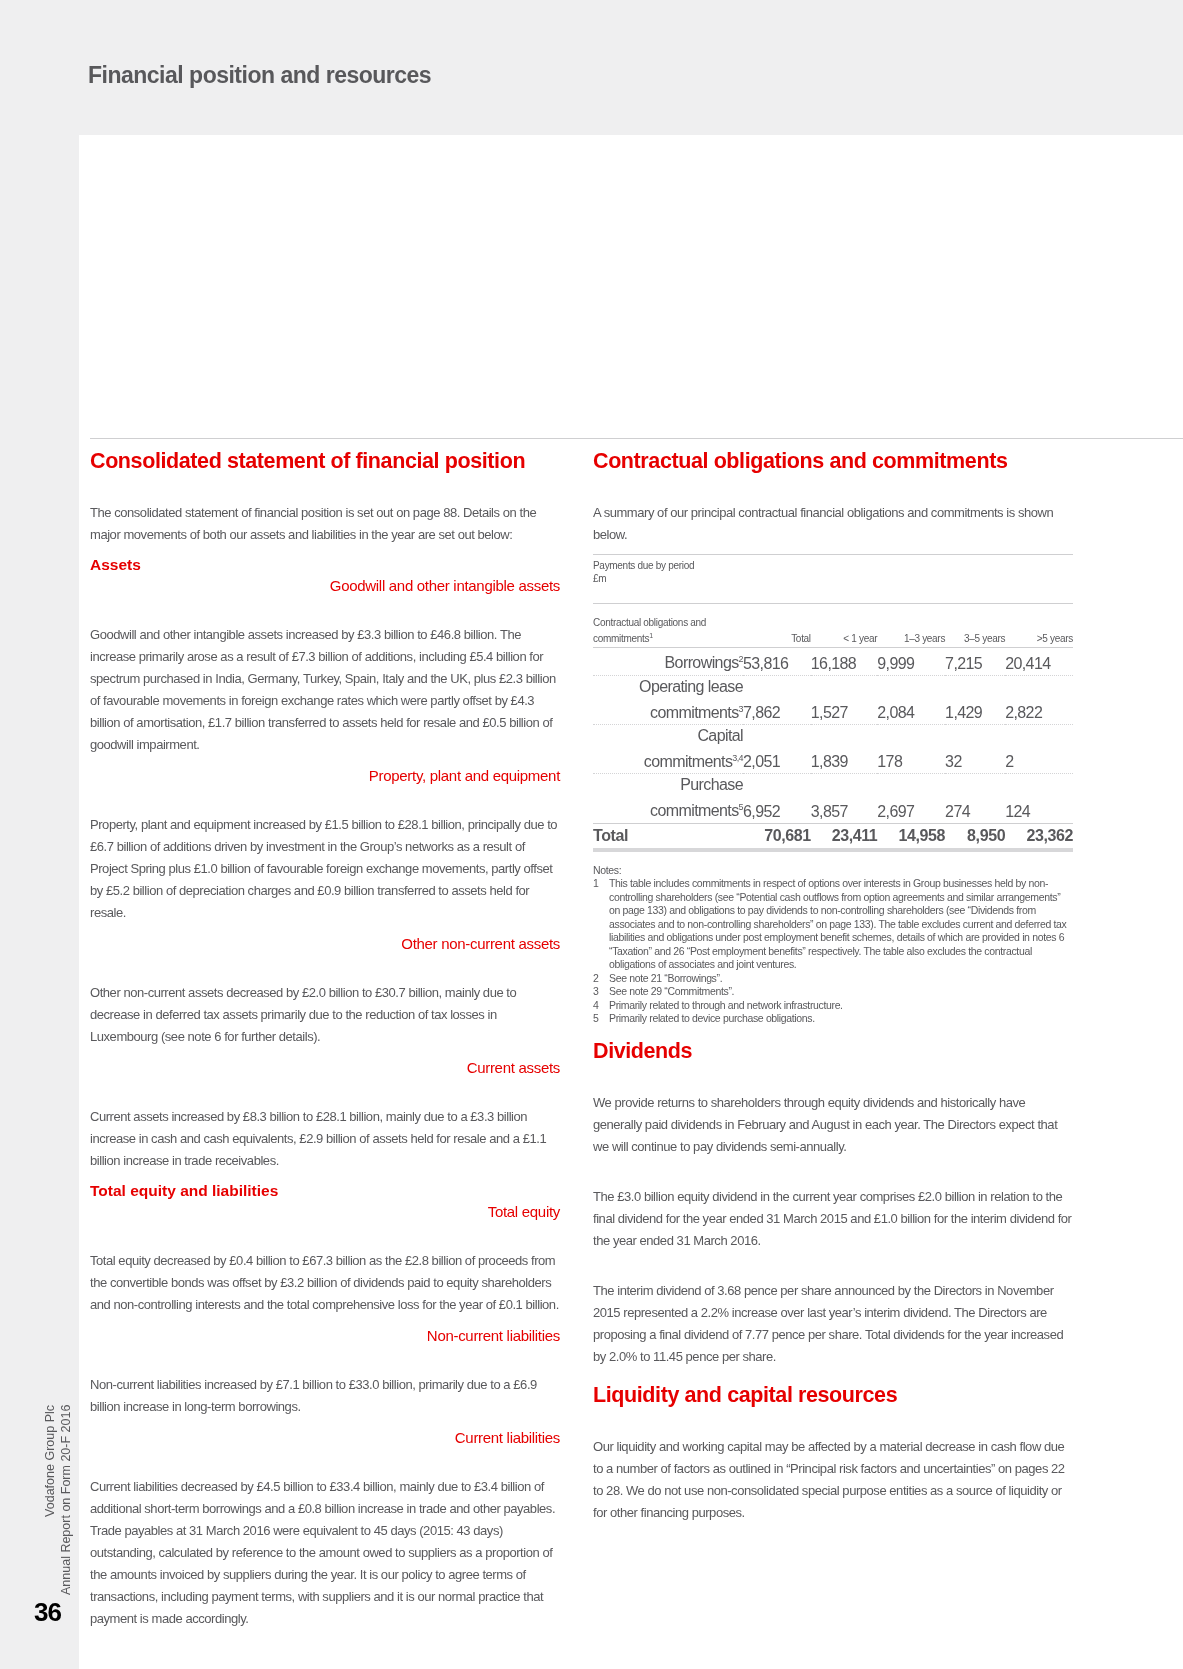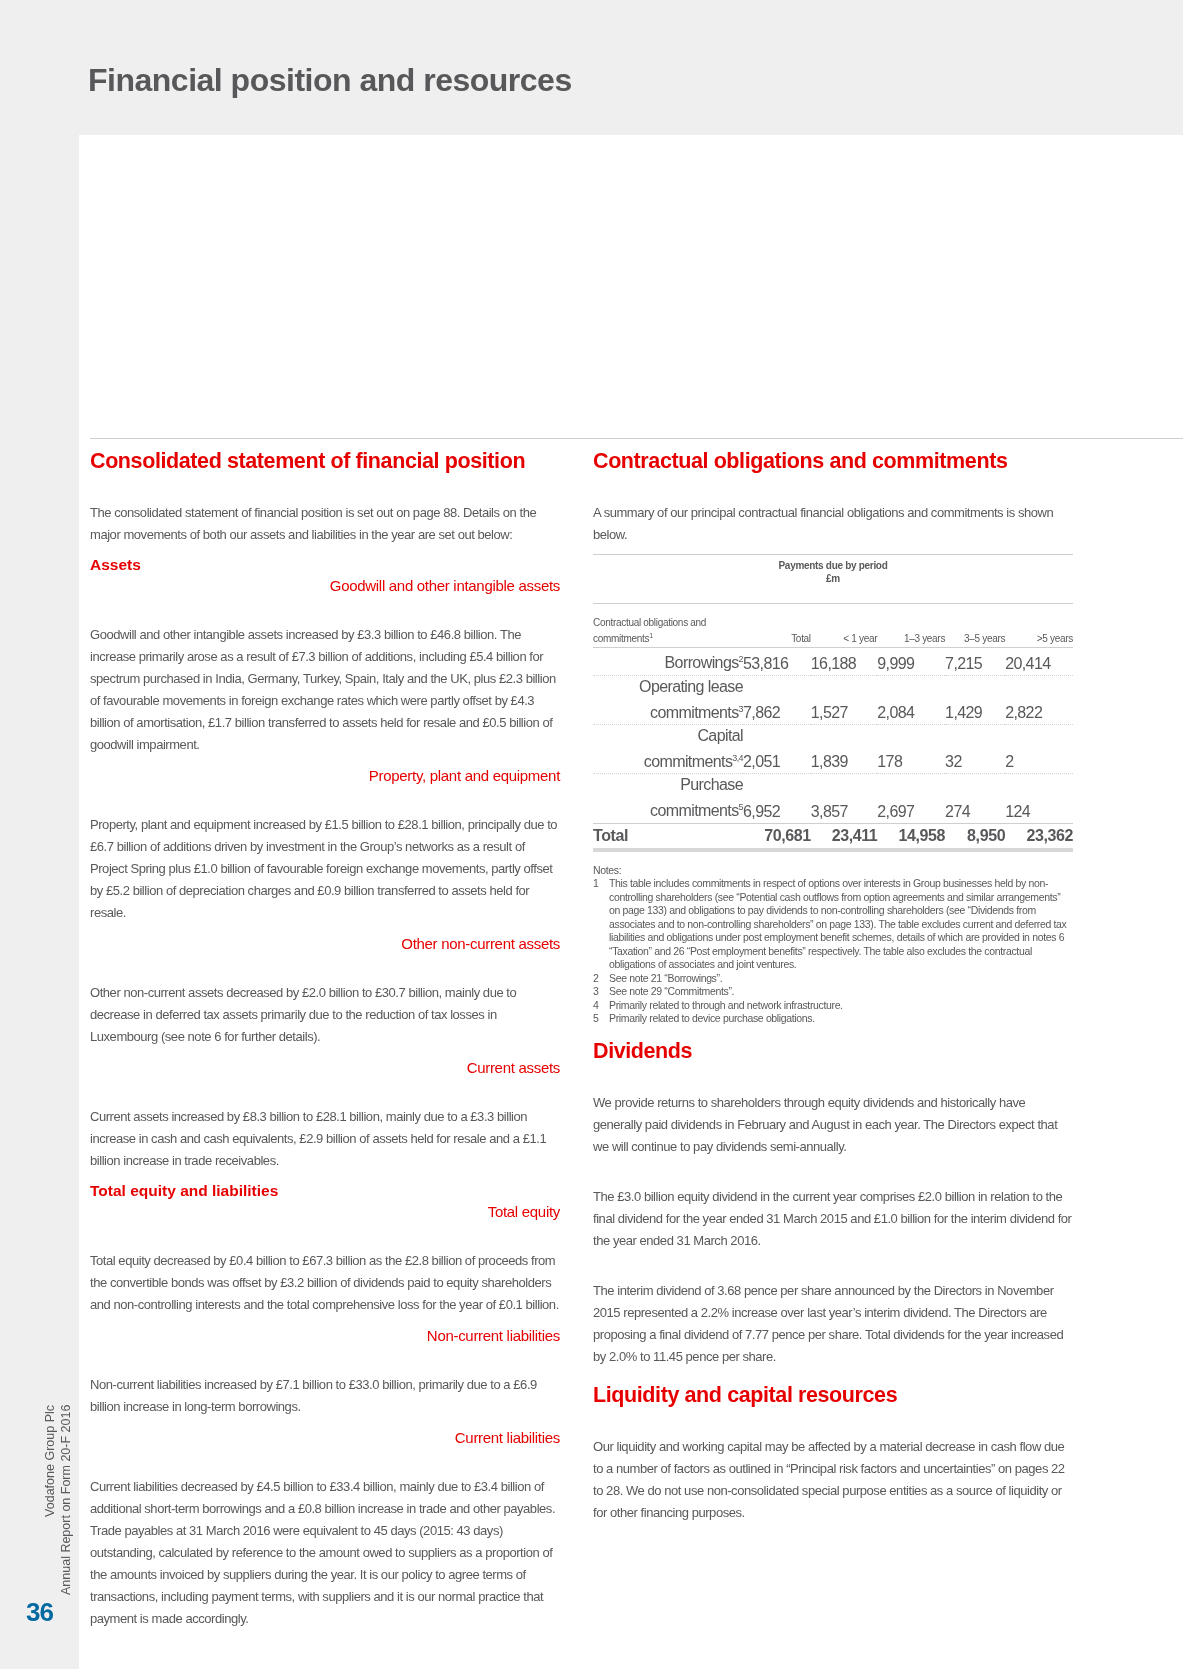--- a/index.html
+++ b/index.html
@@ -1,44 +1,44 @@
 <!DOCTYPE html>
 <html><head>
 <meta charset="utf-8">
 <style>
   * { box-sizing: border-box; margin: 0; padding: 0; }
   html, body { width: 1183px; height: 1669px; background: #f0f0f1; overflow: hidden; }
   body { position: relative; font-family: "Liberation Sans", sans-serif; color: #555558; }
 
   .header-band { position: absolute; left: 0; top: 0; width: 1183px; height: 135px; background: #efeff0; }
-  .page-title { position: absolute; left: 88px; top: 62px; font-size: 32px; font-weight: bold; color: #58585b; letter-spacing: -0.5px; }
+  .page-title { position: absolute; left: 88px; top: 62px; font-size: 23px; font-weight: bold; color: #58585b; letter-spacing: -0.5px; }
 
   .gutter { position: absolute; left: 0; top: 135px; width: 79px; height: 1534px; background: #efeff0; }
   .content { position: absolute; left: 79px; top: 135px; width: 1104px; height: 1534px; background: #ffffff; }
 
   .side-label { position: absolute; left: 42px; top: 1405px; width: 36px; height: 190px; }
   .side-label .rot { position: absolute; left: 0; top: 0; transform-origin: 0 0; transform: translate(0, 190px) rotate(-90deg) translate(0,0); width: 190px; }
   .side-line { display: block; font-size: 12.5px; line-height: 16px; color: #58585b; white-space: nowrap; text-align: right; }
-  .page-number { position: absolute; left: 26px; top: 1597px; font-size: 26px; font-weight: bold; color: #0369a1; letter-spacing: -1px; }
+  .page-number { position: absolute; left: 34px; top: 1597px; font-size: 26px; font-weight: bold; color: #000000; letter-spacing: -1px; }
 
   .rule { position: absolute; height: 1px; background: #cfcfd1; }
 
   .col { position: absolute; top: 448px; }
   .col-left { left: 90px; width: 470px; }
   .col-right { left: 593px; width: 480px; }
 
   h2.sec { color: #e60000; font-weight: bold; font-size: 21.5px; letter-spacing: -0.4px; line-height: 26px; margin-bottom: 5px; }
   h3.sub { color: #e60000; font-weight: bold; font-size: 15.5px; line-height: 20px; margin-top: 2px; }
   h4.sub2 { color: #e60000; font-weight: normal; font-size: 15px; line-height: 21px; letter-spacing: -0.3px; text-align: right; }
   p.body { font-size: 13px; line-height: 22px; letter-spacing: -0.45px; color: #59595c; margin-bottom: 9px; margin-top: 28px; }
 
   
   .tbl { width: 480px; border-collapse: collapse; margin-top: 8px; color: #59595c; }
   .tbl td, .tbl th { padding: 0; }
-  .caption-row td { font-size: 10px; line-height: 13px; text-align: center; letter-spacing: -0.3px; padding-bottom: 18px; border-bottom: 1px solid #cfcfd1; border-top: 1px solid #cfcfd1; padding-top: 4px; font-weight: bold;}
+  .caption-row td { font-size: 10px; line-height: 13px; text-align: left; letter-spacing: -0.3px; padding-bottom: 18px; border-bottom: 1px solid #cfcfd1; border-top: 1px solid #cfcfd1; padding-top: 4px;}
   .hdr-row th { font-size: 10px; font-weight: normal; line-height: 13px; text-align: right; vertical-align: bottom; letter-spacing: -0.3px; padding-top: 12px; padding-bottom: 2px; border-bottom: 1px solid #cfcfd1; }
   .hdr-row th.first { text-align: left; }
   .data-row td { font-size: 16px; line-height: 22px; vertical-align: bottom; letter-spacing: -0.6px; border-bottom: 1px dotted #d4d4d6; }
   .data-row td.first { text-align: right; }
   .data-row sup { font-size: 9px; }
   .total-row td { font-size: 16px; font-weight: bold; line-height: 24px; text-align: right; letter-spacing: -0.4px; border-bottom: 4px solid #d7d7d9; border-top: 1px solid #cfcfd1; }
   .total-row td.first { text-align: left; }
   .notes { margin-top: 12px; font-size: 10.5px; line-height: 13.5px; letter-spacing: -0.35px; color: #59595c; margin-bottom: 12px; }
   .note { display: flex; }
   .note .n { width: 16px; flex: 0 0 16px; }

